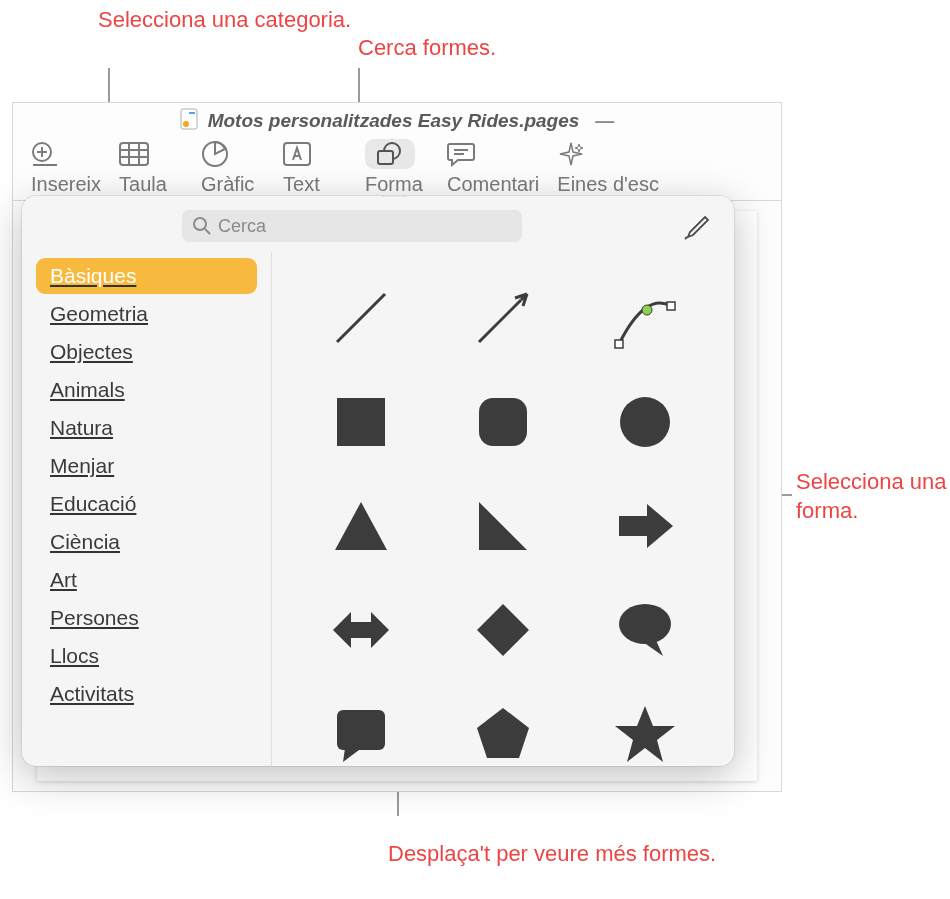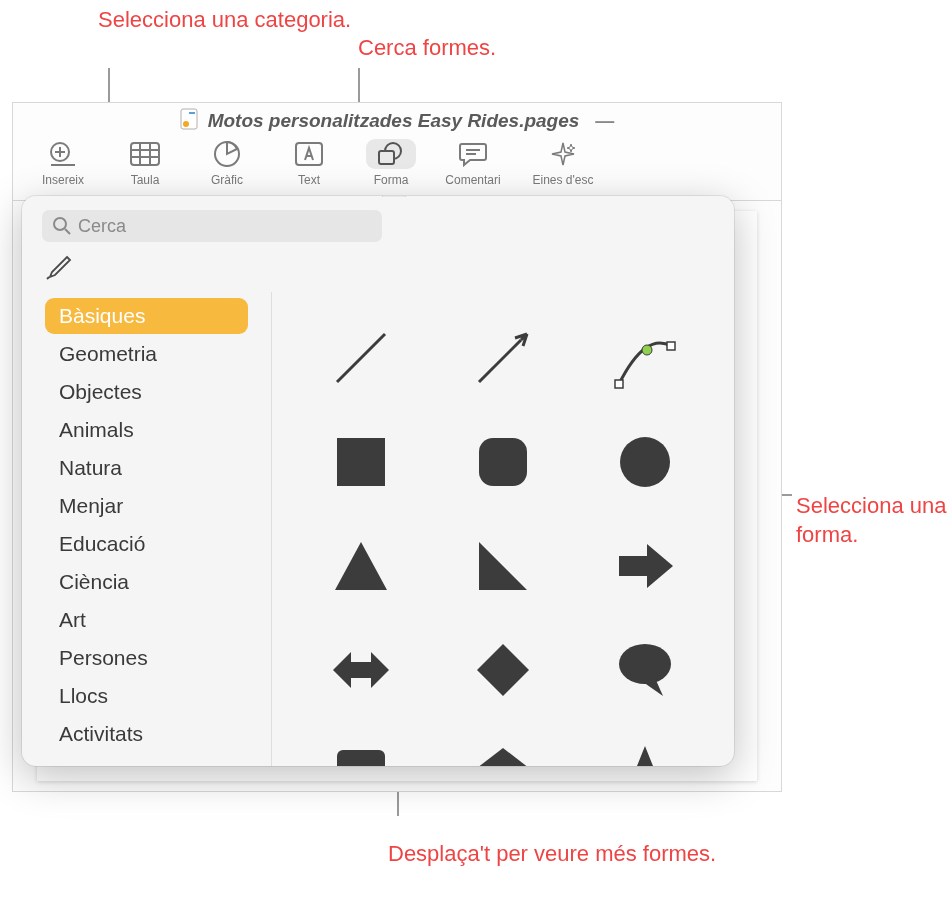--- a/index.html
+++ b/index.html
@@ -57,24 +57,24 @@
     display: flex;
     align-items: flex-start;
     padding: 0 18px 8px 18px;
     border-bottom: 1.5px solid #d8d8d8;
     gap: 18px;
     height: 62px;
   }
   .tool {
     display: flex;
     flex-direction: column;
-    align-items: center;
+    align-items: flex-start;
     gap: 4px;
     color: #797979;
-    font-size: 12px;
+    font-size: 20px;
     min-width: 64px;
   }
   .tool .icon-wrap {
     height: 30px;
     display:flex; align-items:center; justify-content:center;
   }
   .tool.selected .icon-wrap {
     background: #e8e8e8;
     border-radius: 9px;
     padding: 4px 10px;
@@ -97,24 +97,23 @@
     overflow: hidden;
   }
   .popover-tip {
     position:absolute;
     top:-12px;
     left: 360px;
     width: 24px; height: 13px;
   }
   .popover-header {
     display:flex;
-    align-items:flex-start;
+    align-items:flex-end;
     padding: 14px 20px 10px 20px;
-    gap: 10px;
-    flex-direction: column;
+    gap: 18px;
   }
   .search-wrap {
     flex:1;
     display:flex;
     align-items:center;
     justify-content:center;
   }
   .search {
     width: 340px;
     height: 32px;
@@ -137,22 +136,23 @@
   }
 
   .popover-body {
     flex:1;
     display:flex;
     overflow:hidden;
   }
   .sidebar {
     width: 250px;
     border-right: 1.5px solid #dedede;
-    padding: 6px 23px;
+    padding: 6px 14px;
     overflow-y: hidden;
+    text-decoration: underline;
   }
   .cat {
     padding: 6px 14px;
     font-size: 21px;
     color: #3a3a3a;
     border-radius: 9px;
     margin-bottom: 2px;
     cursor: default;
   }
   .cat.selected {
@@ -185,21 +185,21 @@
 <div class="callout" style="left:98px; top:6px;">
   <span>Selecciona una categoria.</span>
 </div>
 <div class="callout-line" style="left:108px; top:68px; width:2px; height:193px;"></div>
 
 <div class="callout" style="left:358px; top:34px;">
   <span>Cerca formes.</span>
 </div>
 <div class="callout-line" style="left:358px; top:68px; width:2px; height:136px;"></div>
 
-<div class="callout" style="left:796px; top:468px;margin-top:24px;">
+<div class="callout" style="left:796px; top:468px;">
   <span>Selecciona una forma.</span>
 </div>
 
 <div style="position:absolute; left:750px; top:262px; width:14px; height:495px; border-right:1.5px solid #9a9a9a; border-top:1.5px solid #9a9a9a; border-bottom:1.5px solid #9a9a9a;"></div>
 <div class="callout-line" style="left:764px; top:494px; width:28px; height:2px;"></div>
 
 <div class="callout" style="left:388px; top:840px;">
   <span>Desplaça't per veure més formes.</span>
 </div>
 <div class="callout-line" style="left:397px; top:770px; width:2px; height:46px;"></div>

